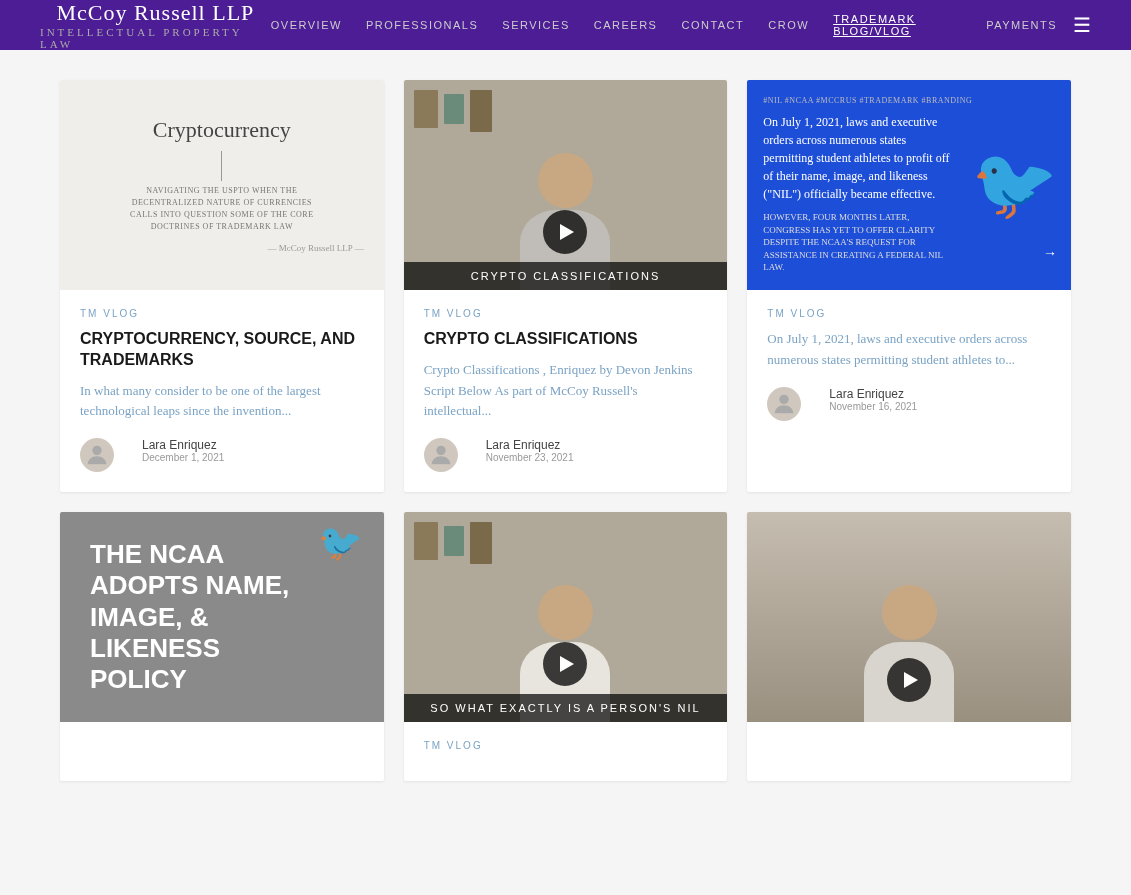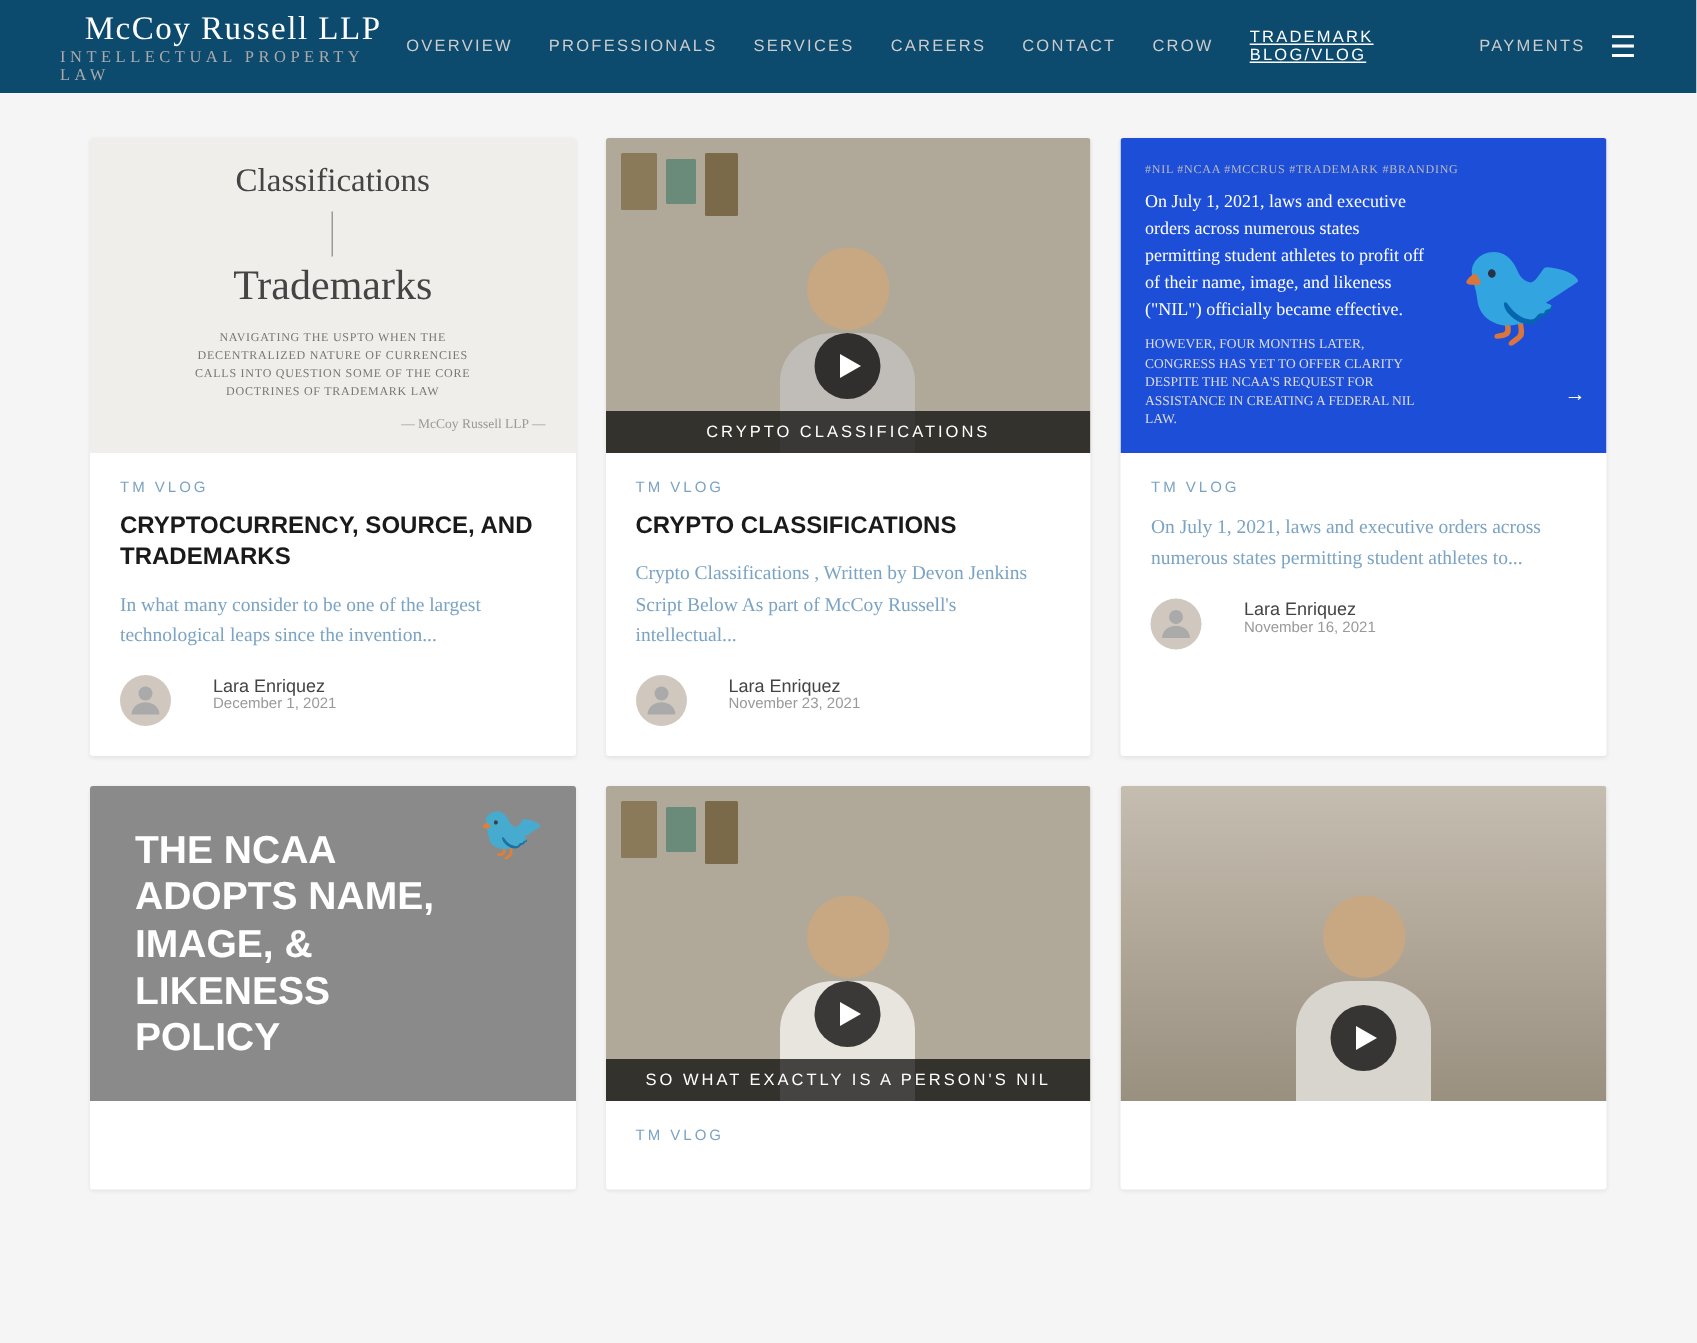--- a/index.html
+++ b/index.html
@@ -1,24 +1,24 @@
 <!DOCTYPE html>
 <html><head>
   <meta charset="utf-8">
   <style>
     * { box-sizing: border-box; margin: 0; padding: 0; }
     body { font-family: 'Georgia', serif; background: #f5f5f5; }
 
     
     header {
-      background: #0c4a6e;
+      background: #4c1d95;
       display: flex;
       align-items: center;
       padding: 0 40px;
-      height: 62px;
+      height: 50px;
       position: relative;
     }
     .logo-area {
       display: flex;
       flex-direction: column;
       align-items: center;
       color: white;
       min-width: 220px;
     }
     .logo-area .logo-main {
@@ -337,23 +337,22 @@
   </nav>
   <span class="menu-icon">☰</span>
 </header>
 
 <div class="main-content">
   <div class="cards-grid">
 
     <div class="card">
       <div class="card-image card-img-crypto-tm">
         <div style="text-align:center; width:100%;">
-          <div class="crypto-tm-title">Classifications</div>
+          <div class="crypto-tm-title">Cryptocurrency</div>
           <div class="crypto-tm-divider"></div>
-          <div class="crypto-tm-subtitle">Trademarks</div>
           <div class="crypto-tm-body">NAVIGATING THE USPTO WHEN THE<br>DECENTRALIZED NATURE OF CURRENCIES<br>CALLS INTO QUESTION SOME OF THE CORE<br>DOCTRINES OF TRADEMARK LAW</div>
           <div class="crypto-tm-logo">— McCoy Russell LLP —</div>
         </div>
       </div>
       <div class="card-body">
         <div class="tm-vlog-label">TM VLOG</div>
         <div class="card-title">CRYPTOCURRENCY, SOURCE, AND TRADEMARKS</div>
         <div class="card-excerpt">In what many consider to be one of the largest technological leaps since the invention...</div>
         <div class="author-row">
           <div class="author-avatar">
@@ -384,21 +383,21 @@
           <div class="thumb-body" style="background:#c0bdb8; width:90px; height:80px;"></div>
         </div>
 
         <div class="video-overlay">CRYPTO CLASSIFICATIONS</div>
 
         <div class="play-btn" style="bottom: 36px;"></div>
       </div>
       <div class="card-body">
         <div class="tm-vlog-label">TM VLOG</div>
         <div class="card-title">CRYPTO CLASSIFICATIONS</div>
-        <div class="card-excerpt">Crypto Classifications , Written by Devon Jenkins Script Below As part of McCoy Russell's intellectual...</div>
+        <div class="card-excerpt">Crypto Classifications , Enriquez by Devon Jenkins Script Below As part of McCoy Russell's intellectual...</div>
         <div class="author-row">
           <div class="author-avatar">
             <svg viewBox="0 0 24 24">
                 <circle cx="12" cy="8" r="4"></circle>
                 <path d="M4 20c0-4 3.6-7 8-7s8 3 8 7"></path>
               </svg>
           </div>
           <div class="author-info">
             <div class="author-name">Lara Enriquez</div>
             <div class="author-date">November 23, 2021</div>

